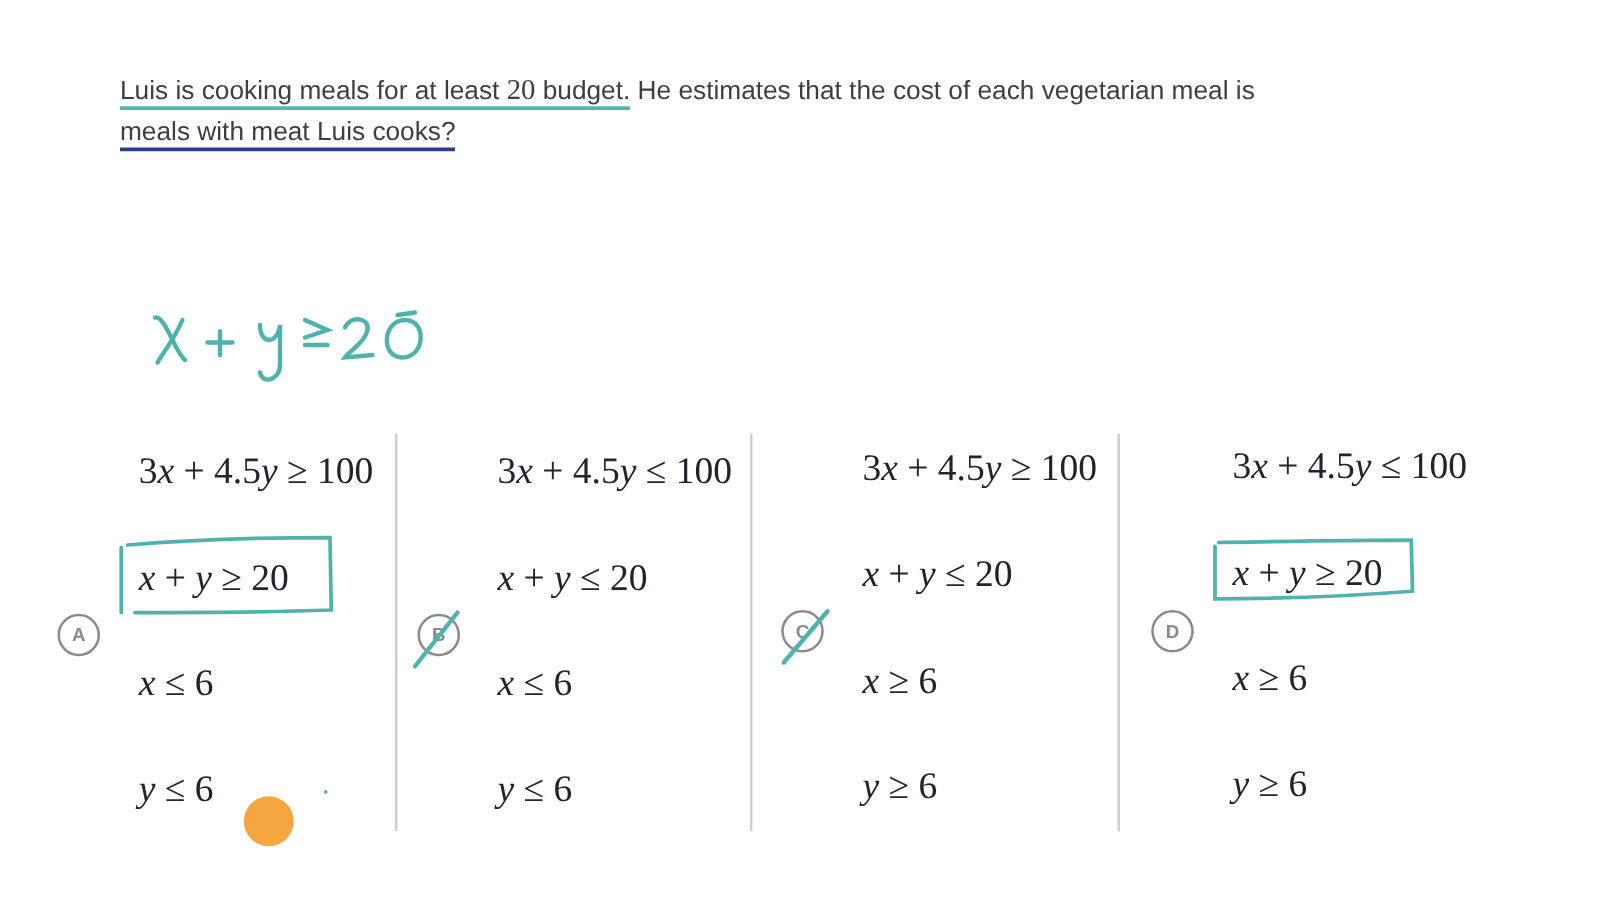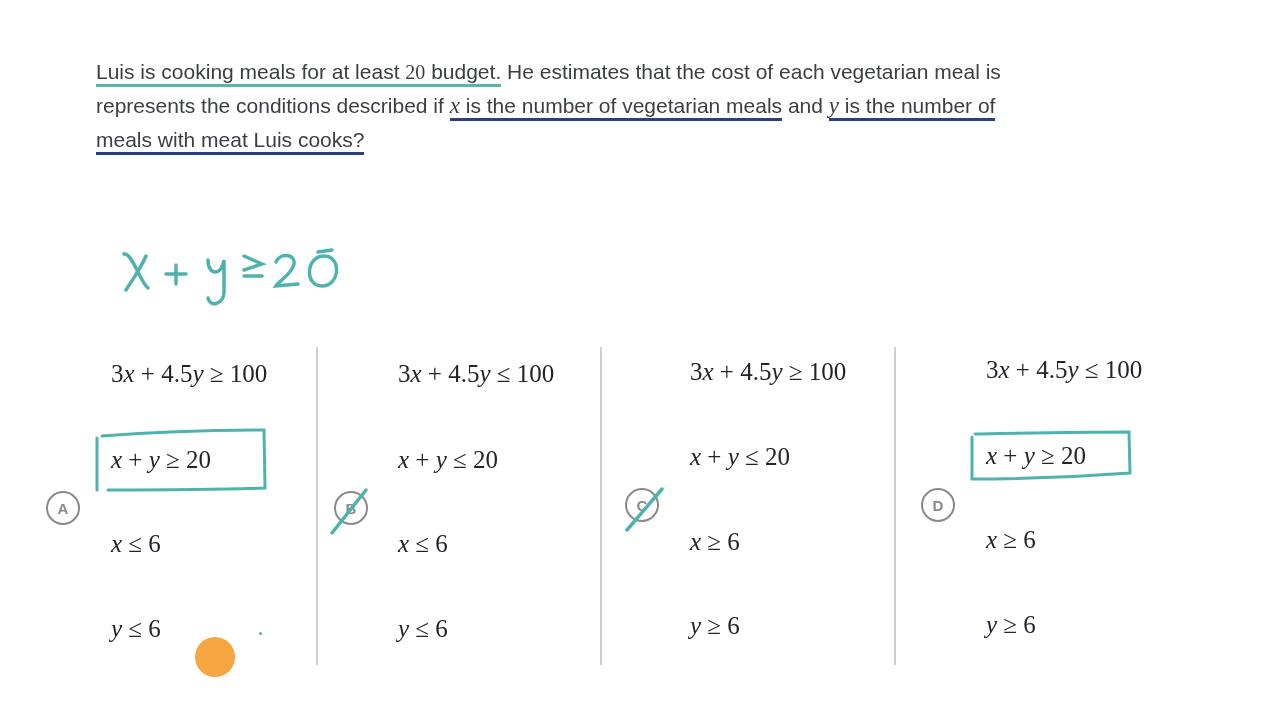--- a/index.html
+++ b/index.html
@@ -1,38 +1,37 @@
 <!DOCTYPE html>
 <html><head>
 <meta charset="utf-8">
 <style>
   html, body { margin:0; padding:0; background:#ffffff; }
   body { width:1280px; height:720px; position:relative; overflow:hidden; font-family:"Liberation Sans", sans-serif; color:#21242c; }
   .problem { position:absolute; left:96px; top:55px; width:1060px; font-size:21px; line-height:34px; color:#3b3e44; }
   .problem .line { display:block; white-space:nowrap; height:34px; }
-  .math { font-family:"Liberation Serif", serif; font-size:20px; }
+  .math { font-family:"Liberation Serif", serif; font-size:23px; }
   .mathi { font-family:"Liberation Serif", serif; font-style:italic; font-size:23px; }
   .ul-teal { border-bottom:3px solid #56b5b0; padding-bottom:1px; }
   .ul-navy { border-bottom:3px solid #2a3f80; padding-bottom:1px; }
   .handwritten { position:absolute; left:118px; top:242px; width:270px; height:70px; }
   .divider { position:absolute; top:347px; width:2px; height:318px; background:#cfcfcf; }
-  .eq { position:absolute; font-family:"Liberation Serif", serif; font-size:25px; color:#21242c; white-space:nowrap; }
+  .eq { position:absolute; font-family:"Liberation Serif", serif; font-size:30px; color:#21242c; white-space:nowrap; }
   .eq i { font-style:italic; }
   .choice-circle { position:absolute; width:34px; height:34px; border:2.5px solid #8a8a8a; border-radius:50%; box-sizing:border-box; display:flex; align-items:center; justify-content:center; font-weight:bold; font-size:15px; color:#8a8a8a; font-family:"Liberation Sans", sans-serif; }
   .strike { position:absolute; }
   .box { position:absolute; }
   .cursor { position:absolute; left:195px; top:637px; width:40px; height:40px; border-radius:50%; background:#f5a641; }
   .dot { position:absolute; left:259px; top:632px; width:3px; height:3px; background:#6fa9a5; border-radius:50%; }
 </style>
 </head>
 <body>
 
 <div class="problem">
   <span class="line"><span class="ul-teal"><span>Luis is cooking meals for at least </span><span class="math">20</span><span> budget.</span></span><span> He estimates that the cost of each vegetarian meal is</span></span>
-  <span class="line"><span>represents the conditions described if </span><span class="ul-navy"><span class="mathi">x</span><span> is the number of vegetarian meals</span></span><span> and </span><span class="ul-navy"><span class="mathi">y</span><span> is the number of</span></span></span>
   <span class="line"><span class="ul-navy">meals with meat Luis cooks?</span></span>
 </div>
 
 <svg class="handwritten" viewBox="0 0 270 70">
   <title>x + y ≥ 20</title>
   <g fill="none" stroke="#4fb3ad" stroke-width="3.5" stroke-linecap="round">
     <path d="M6 12 C14 10 22 40 30 46"></path>
     <path d="M28 14 C22 28 14 38 8 48"></path>
     <path d="M48 32 L68 32"></path>
       <path d="M58 23 L58 42"></path>

